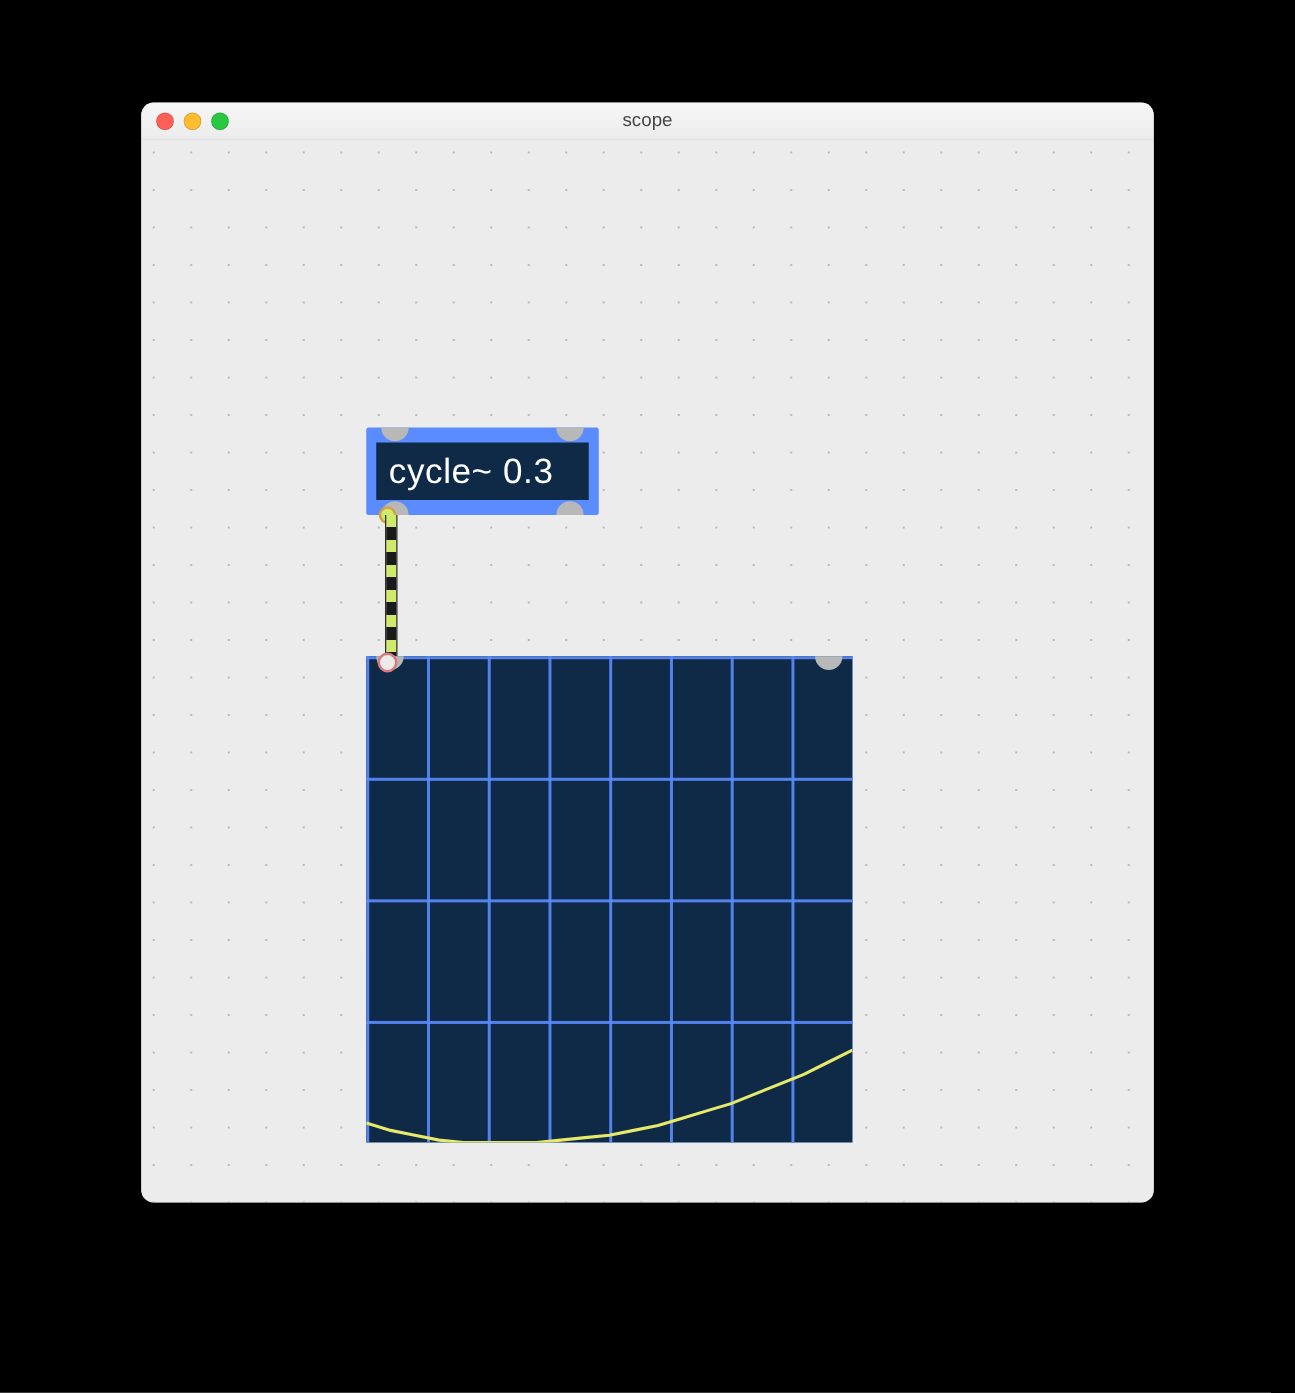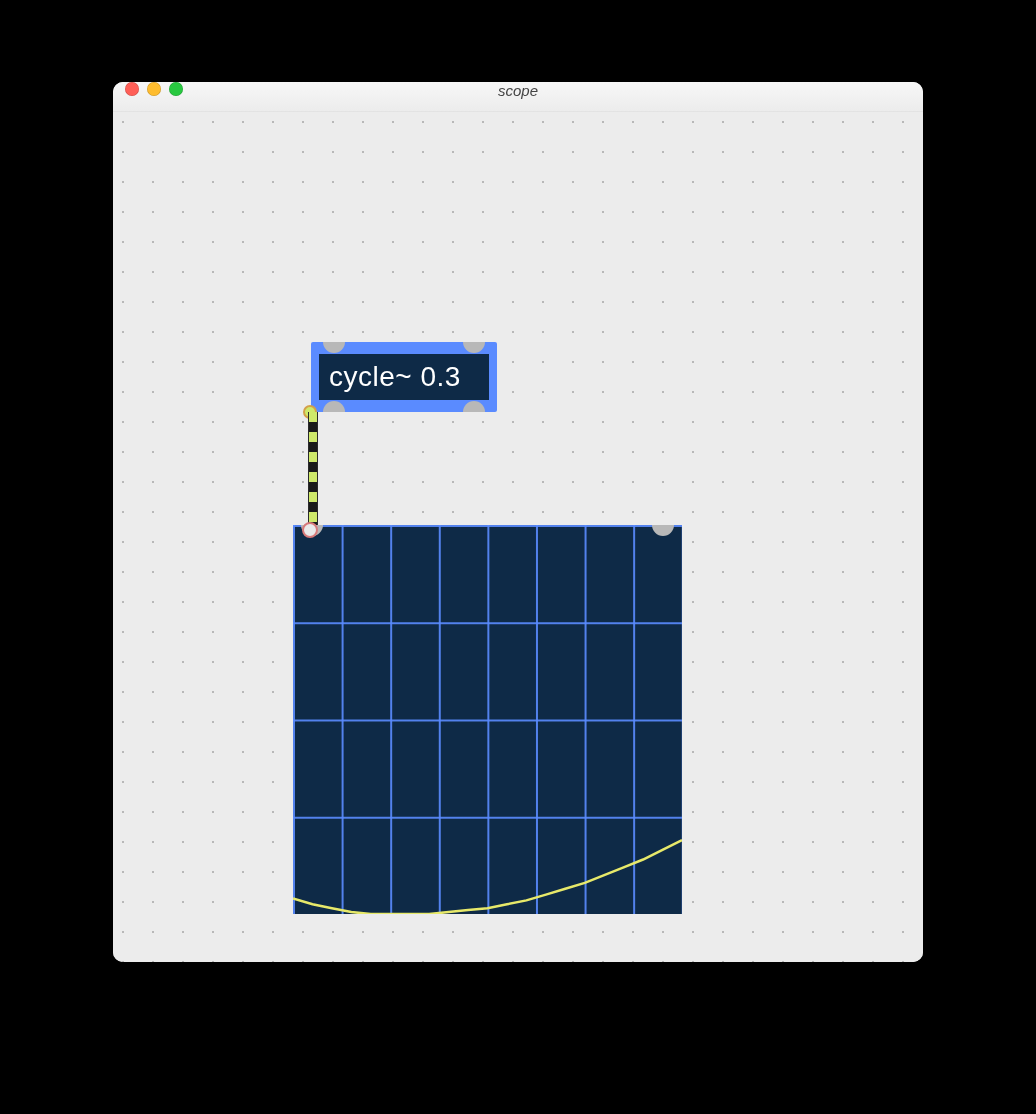--- a/index.html
+++ b/index.html
@@ -13,24 +13,24 @@
     height: 880px;
     background: #ececec;
     border-radius: 10px;
     box-shadow: 0 20px 50px rgba(0,0,0,0.55), 0 0 0 1px rgba(0,0,0,0.15);
     overflow: hidden;
   }
 
   .titlebar {
     height: 30px;
     display: flex;
+    align-items: center;
     position: relative;
     border-bottom: 1px solid rgba(0,0,0,0.08);
     background: linear-gradient(#f7f7f7,#ececec);
-    font-style: italic;
   }
   .traffic {
     display: flex;
     gap: 8px;
     padding-left: 12px;
   }
   .tl-btn {
     width: 14px; height: 14px; border-radius: 50%;
     box-shadow: inset 0 0 0 0.5px rgba(0,0,0,0.2);
   }
@@ -61,21 +61,20 @@
     background-position: 25px 25px;
   }
 
   
   .objbox-outer {
     position: absolute;
     left: 180px; top: 230px;
     width: 186px; height: 70px;
     background: #5a8bff;
     border-radius: 2px;
-    margin-left: 18px;
   }
   .objbox-inner {
     position: absolute;
     left: 8px; right: 8px; top: 12px; bottom: 12px;
     background: #0e2a47;
     display: flex;
     align-items: center;
     padding: 0 10px;
   }
   .objbox-text {

